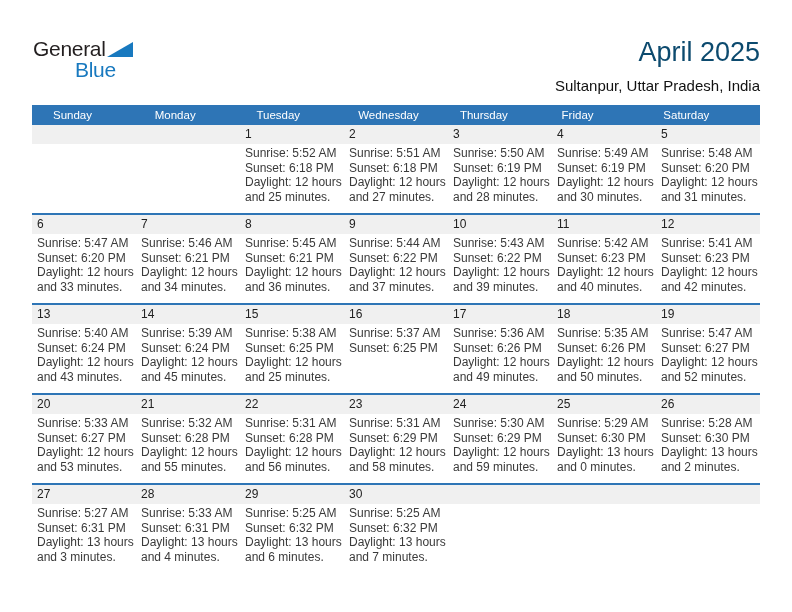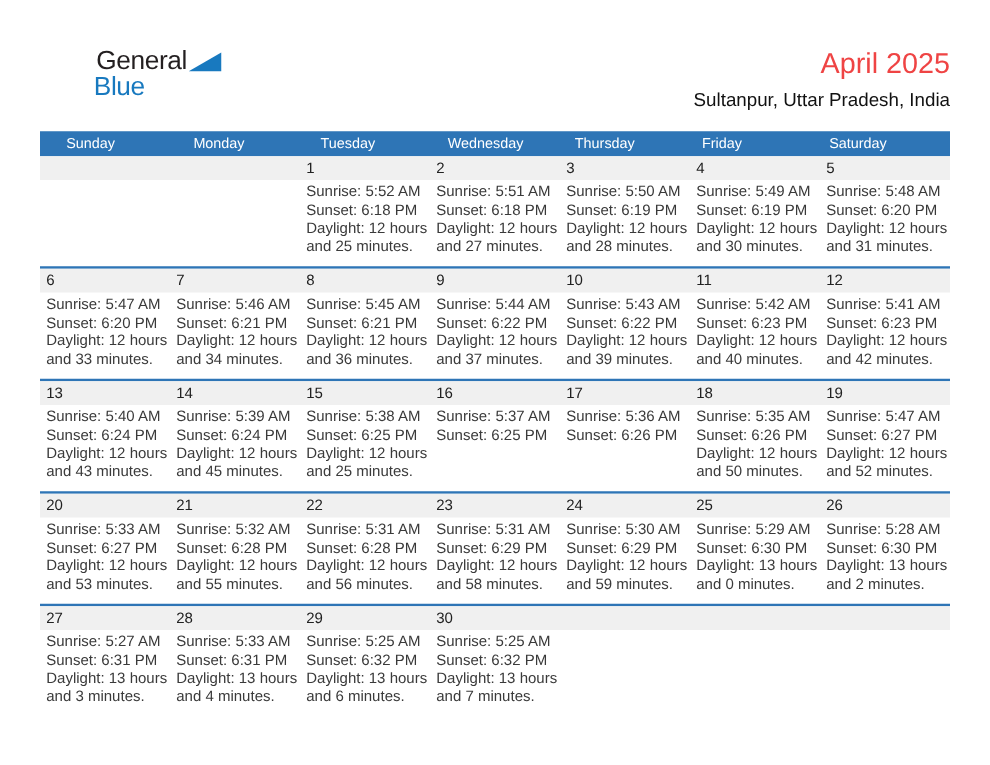--- a/index.html
+++ b/index.html
@@ -11,37 +11,37 @@
     overflow: hidden;
   }
 
   
   .logo {
     position: absolute; left: 33px; top: 38px;
     font-family: "Liberation Sans", sans-serif;
   }
   .logo-top { display: flex; align-items: flex-end; }
   .logo-general {
-    font-size: 21px; color: #231f20; letter-spacing: -0.3px; line-height: 1; margin-left: 44px;
+    font-size: 21px; color: #231f20; letter-spacing: -0.3px; line-height: 1;
   }
   .logo-triangle {
     width: 0; height: 0;
     border-left: 26px solid transparent;
     border-bottom: 15px solid var(--logo-blue);
     margin-left: 1px; margin-bottom: 2px;
   }
   .logo-blue {
     font-size: 21px; color: var(--logo-blue); letter-spacing: -0.3px;
     line-height: 1; margin-left: 42px; margin-top: 0px;
   }
 
   .title-block {
     position: absolute; right: 32px; top: 38px; text-align: right;
   }
-  .page-title { font-size: 23px; color: #ef4444; font-weight: 400; line-height: 1.1; }
+  .page-title { font-size: 27px; color: #0c4a6e; font-weight: 400; line-height: 1.1; }
   .page-subtitle { font-size: 15px; color: #111111; font-weight: 400; margin-top: 9px; }
 
   
   .calendar {
     position: absolute; left: 32px; top: 105px; width: 728px;
   }
   .weekday-row {
     display: flex; background: var(--cal-blue); height: 20px; padding-left: 16px;
   }
   .weekday-cell {
@@ -211,20 +211,21 @@
             <div class="line">Sunset: 6:25 PM</div>
             <div class="line">Daylight: 12 hours and 25 minutes.</div>
           </div>
           <div class="cell">
             <div class="line">Sunrise: 5:37 AM</div>
             <div class="line">Sunset: 6:25 PM</div>
           </div>
           <div class="cell">
             <div class="line">Sunrise: 5:36 AM</div>
             <div class="line">Sunset: 6:26 PM</div>
+            <div class="line">Daylight: 12 hours and 49 minutes.</div>
           </div>
           <div class="cell">
             <div class="line">Sunrise: 5:35 AM</div>
             <div class="line">Sunset: 6:26 PM</div>
             <div class="line">Daylight: 12 hours and 50 minutes.</div>
           </div>
           <div class="cell">
             <div class="line">Sunrise: 5:47 AM</div>
             <div class="line">Sunset: 6:27 PM</div>
             <div class="line">Daylight: 12 hours and 52 minutes.</div>

